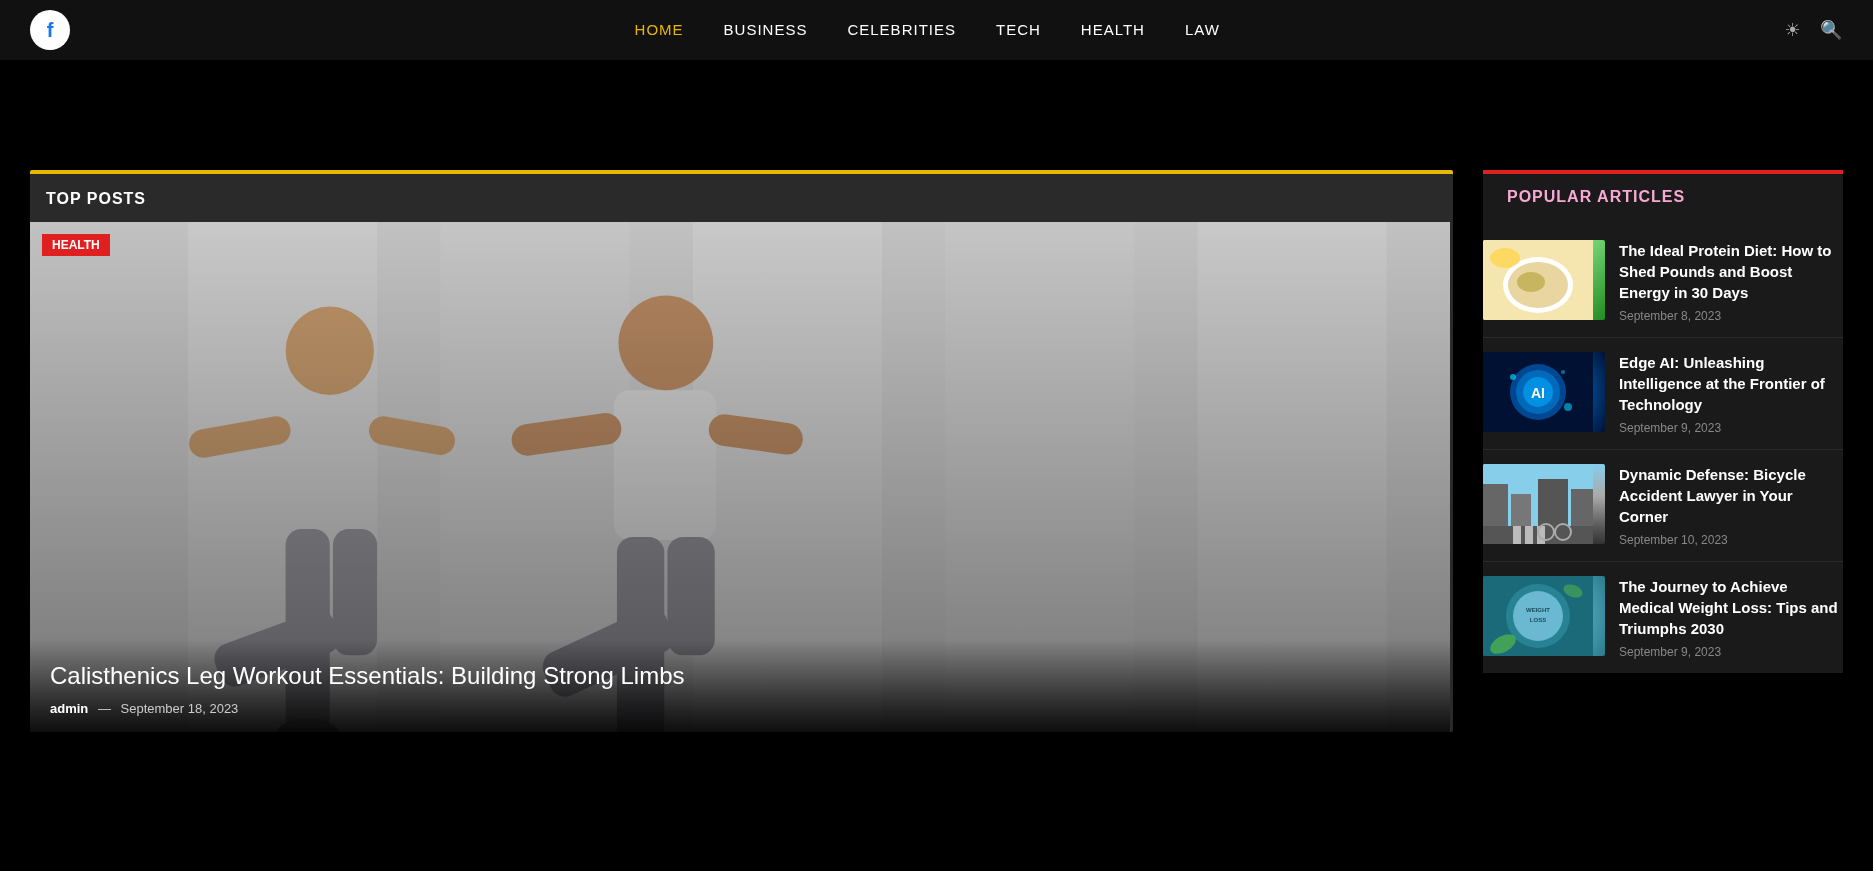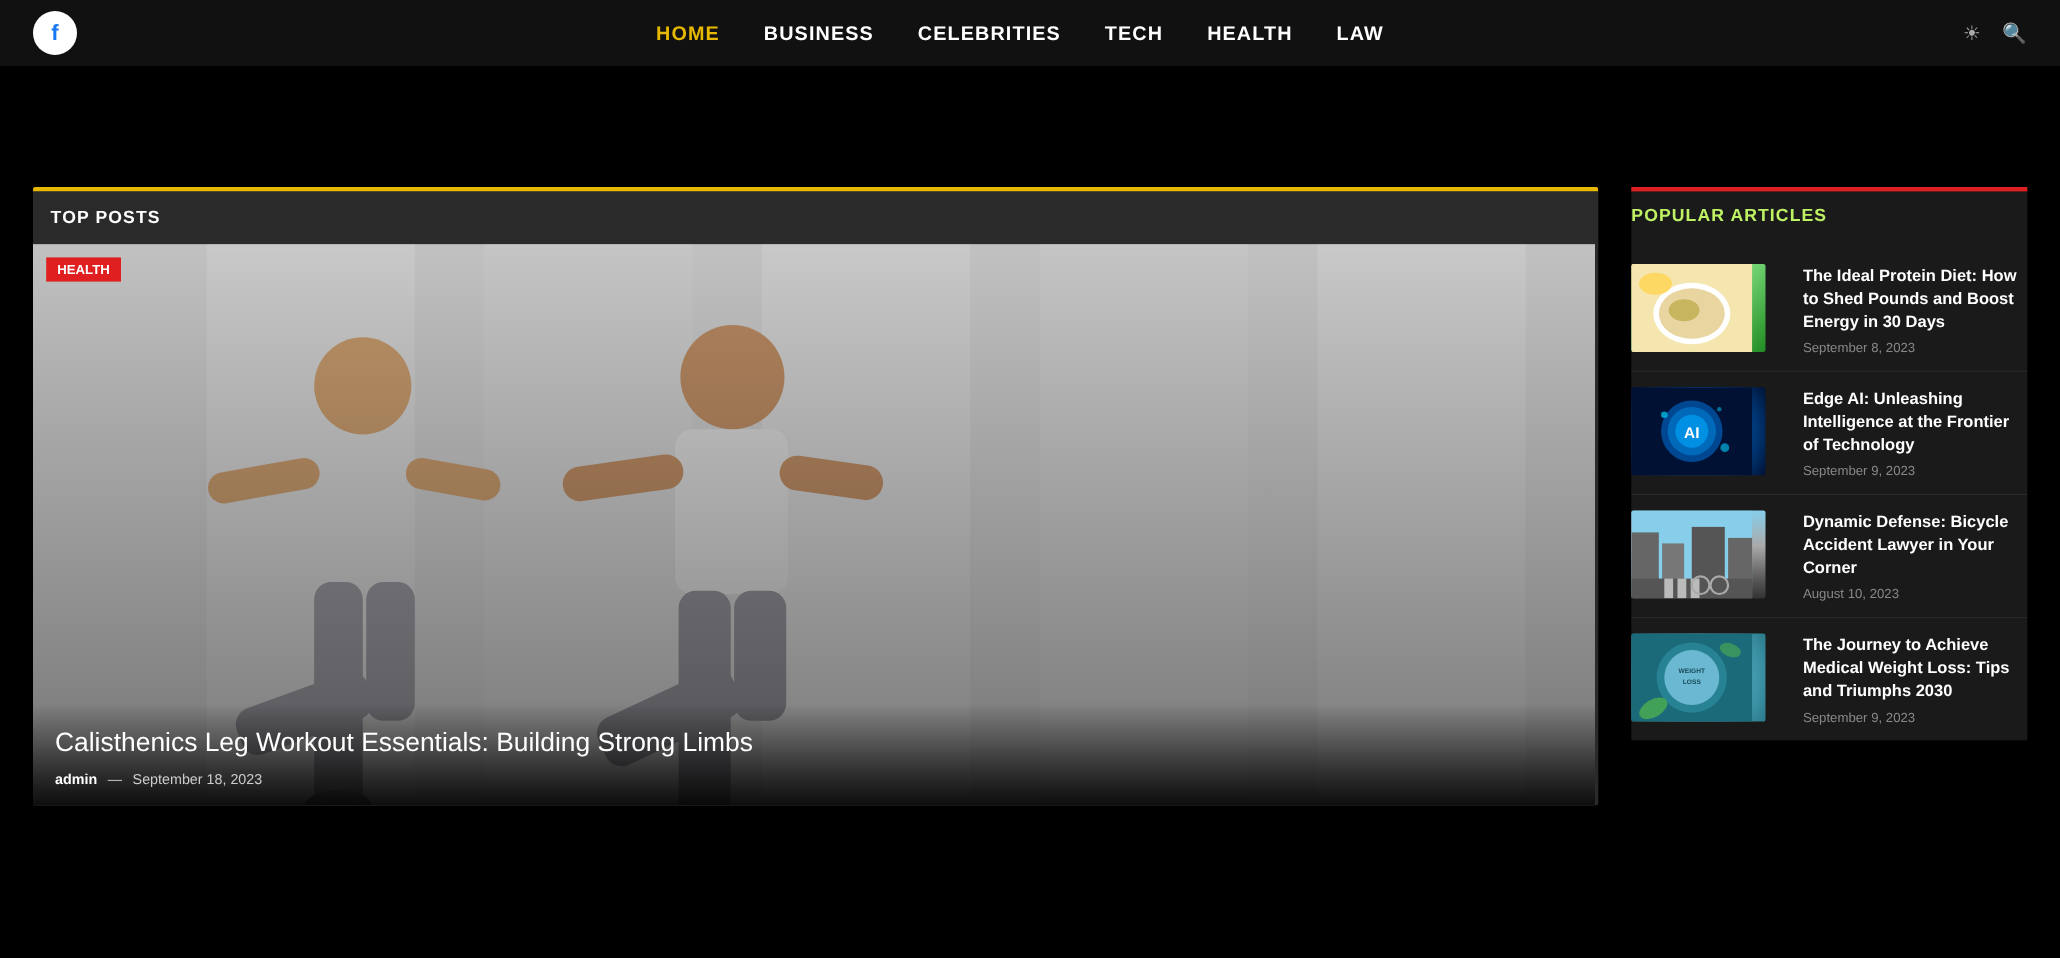--- a/index.html
+++ b/index.html
@@ -34,22 +34,22 @@
     }
     .nav-links {
       display: flex;
       gap: 40px;
       list-style: none;
       align-items: center;
     }
     .nav-links li a {
       text-decoration: none;
       color: #fff;
-      font-size: 18px;
-      font-weight: 700;
+      font-size: 15px;
+      font-weight: 400;
       letter-spacing: 1px;
       text-transform: uppercase;
     }
     .nav-links li a.active {
       color: #e6b800;
     }
     .nav-right {
       display: flex;
       align-items: center;
       gap: 20px;
@@ -157,25 +157,26 @@
     }
     .sidebar-popular {
       background: #1a1a1a;
     }
     .popular-header {
       border-top: 4px solid #e02020;
       padding: 14px 0 10px 0;
       margin-bottom: 10px;
     }
     .popular-header-title {
-      color: #bef264;
+      color: #f9a8d4;
       font-size: 16px;
       font-weight: 700;
       letter-spacing: 1px;
       text-transform: uppercase;
+      padding-left: 24px;
     }
 
     .popular-article {
       display: flex;
       gap: 14px;
       padding: 14px 0;
       border-bottom: 1px solid #2a2a2a;
       align-items: flex-start;
     }
     .popular-article:last-child {
@@ -197,21 +198,20 @@
     }
     .thumb-street {
       background: linear-gradient(180deg, #87ceeb 0%, #aaaaaa 40%, #555 80%, #333 100%);
     }
     .thumb-medical {
       background: radial-gradient(circle at 50% 50%, #87ceeb 0%, #5bb8cc 40%, #2a7a8a 100%);
     }
 
     .popular-article-info {
       flex: 1;
-      margin-left: 20px;
     }
     .popular-article-title {
       font-size: 15px;
       font-weight: 600;
       color: #fff;
       line-height: 1.4;
       margin-bottom: 6px;
     }
     .popular-article-date {
       font-size: 12px;
@@ -410,21 +410,21 @@
             <rect x="30" y="62" width="8" height="18" fill="#fff" opacity="0.6"></rect>
             <rect x="42" y="62" width="8" height="18" fill="#fff" opacity="0.6"></rect>
             <rect x="54" y="62" width="8" height="18" fill="#fff" opacity="0.6"></rect>
 
             <circle cx="80" cy="68" r="8" fill="none" stroke="#aaa" stroke-width="2"></circle>
             <circle cx="63" cy="68" r="8" fill="none" stroke="#aaa" stroke-width="2"></circle>
           </svg>
         </div>
         <div class="popular-article-info">
           <div class="popular-article-title">Dynamic Defense: Bicycle Accident Lawyer in Your Corner</div>
-          <div class="popular-article-date">August 10, 2023</div>
+          <div class="popular-article-date">September 10, 2023</div>
         </div>
       </div>
 
       <div class="popular-article">
         <div class="popular-article-thumb thumb-medical">
           <svg width="110" height="80" viewBox="0 0 110 80">
             <rect width="110" height="80" fill="#1a6a7a"></rect>
             <circle cx="55" cy="40" r="32" fill="#2a8a9a" opacity="0.8"></circle>
             <circle cx="55" cy="40" r="25" fill="#87ceeb" opacity="0.7"></circle>
 

